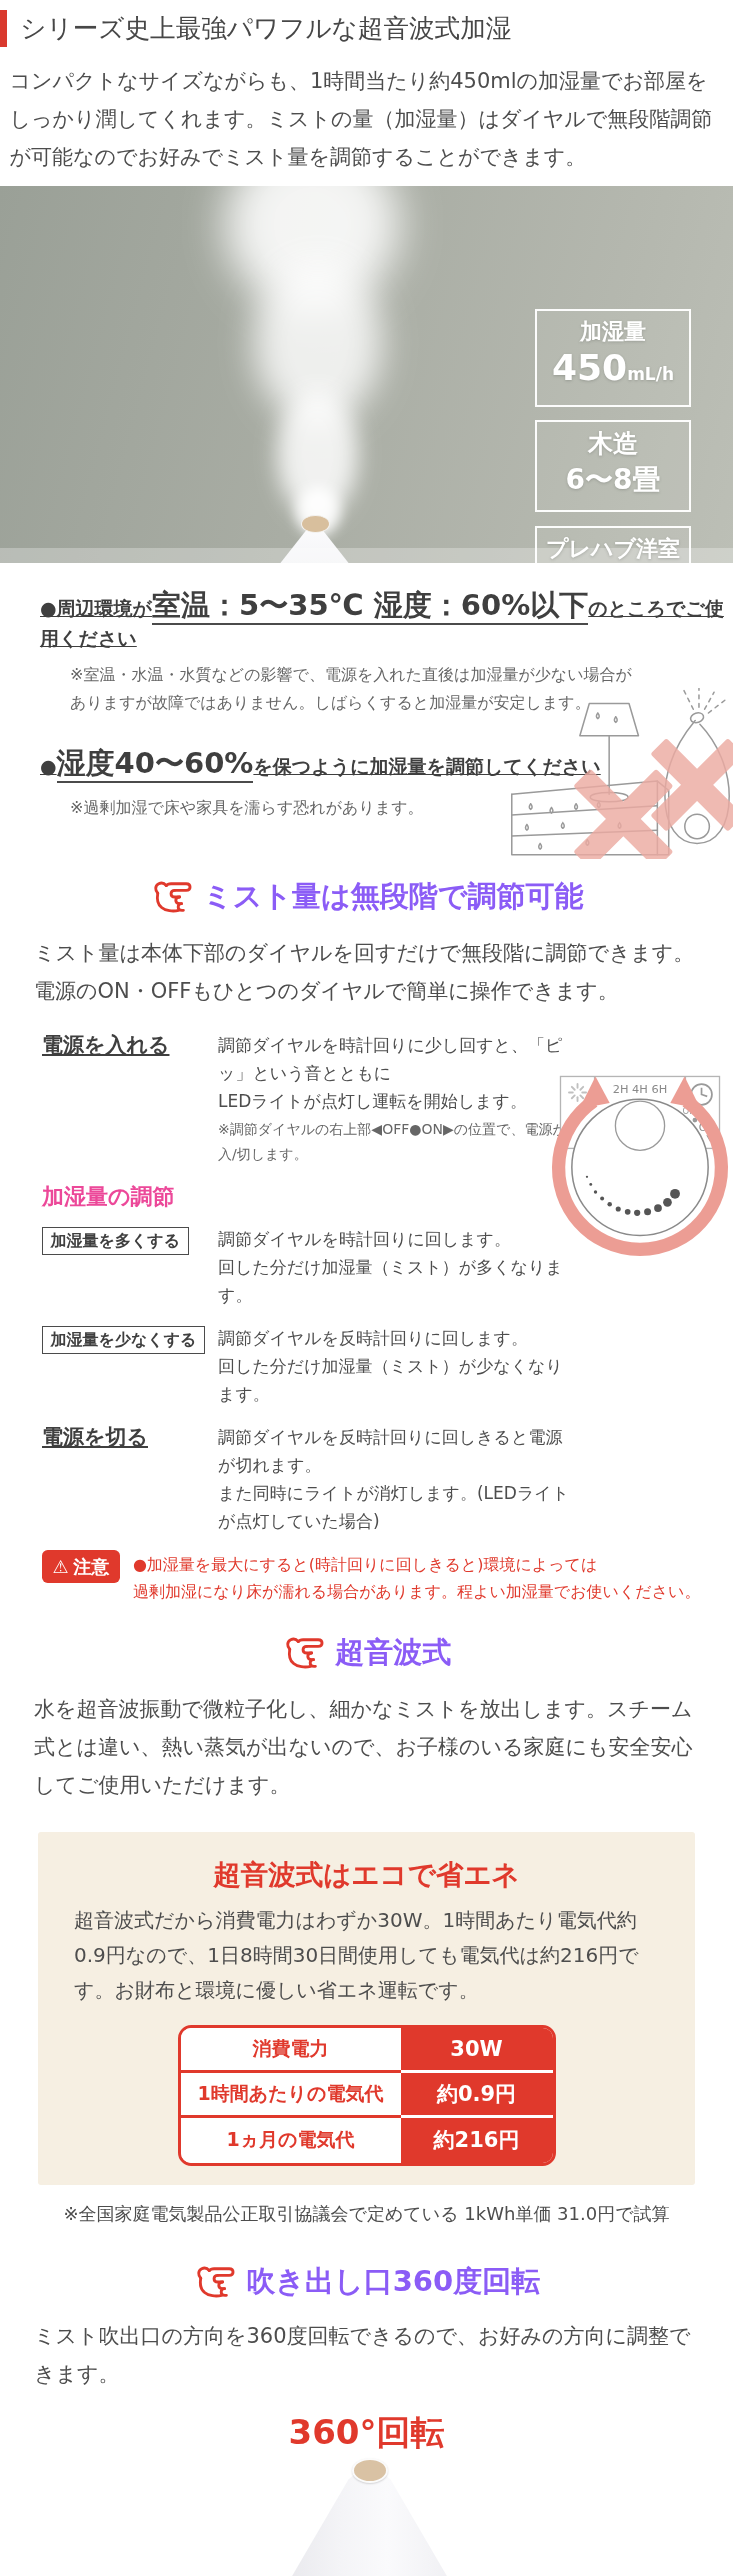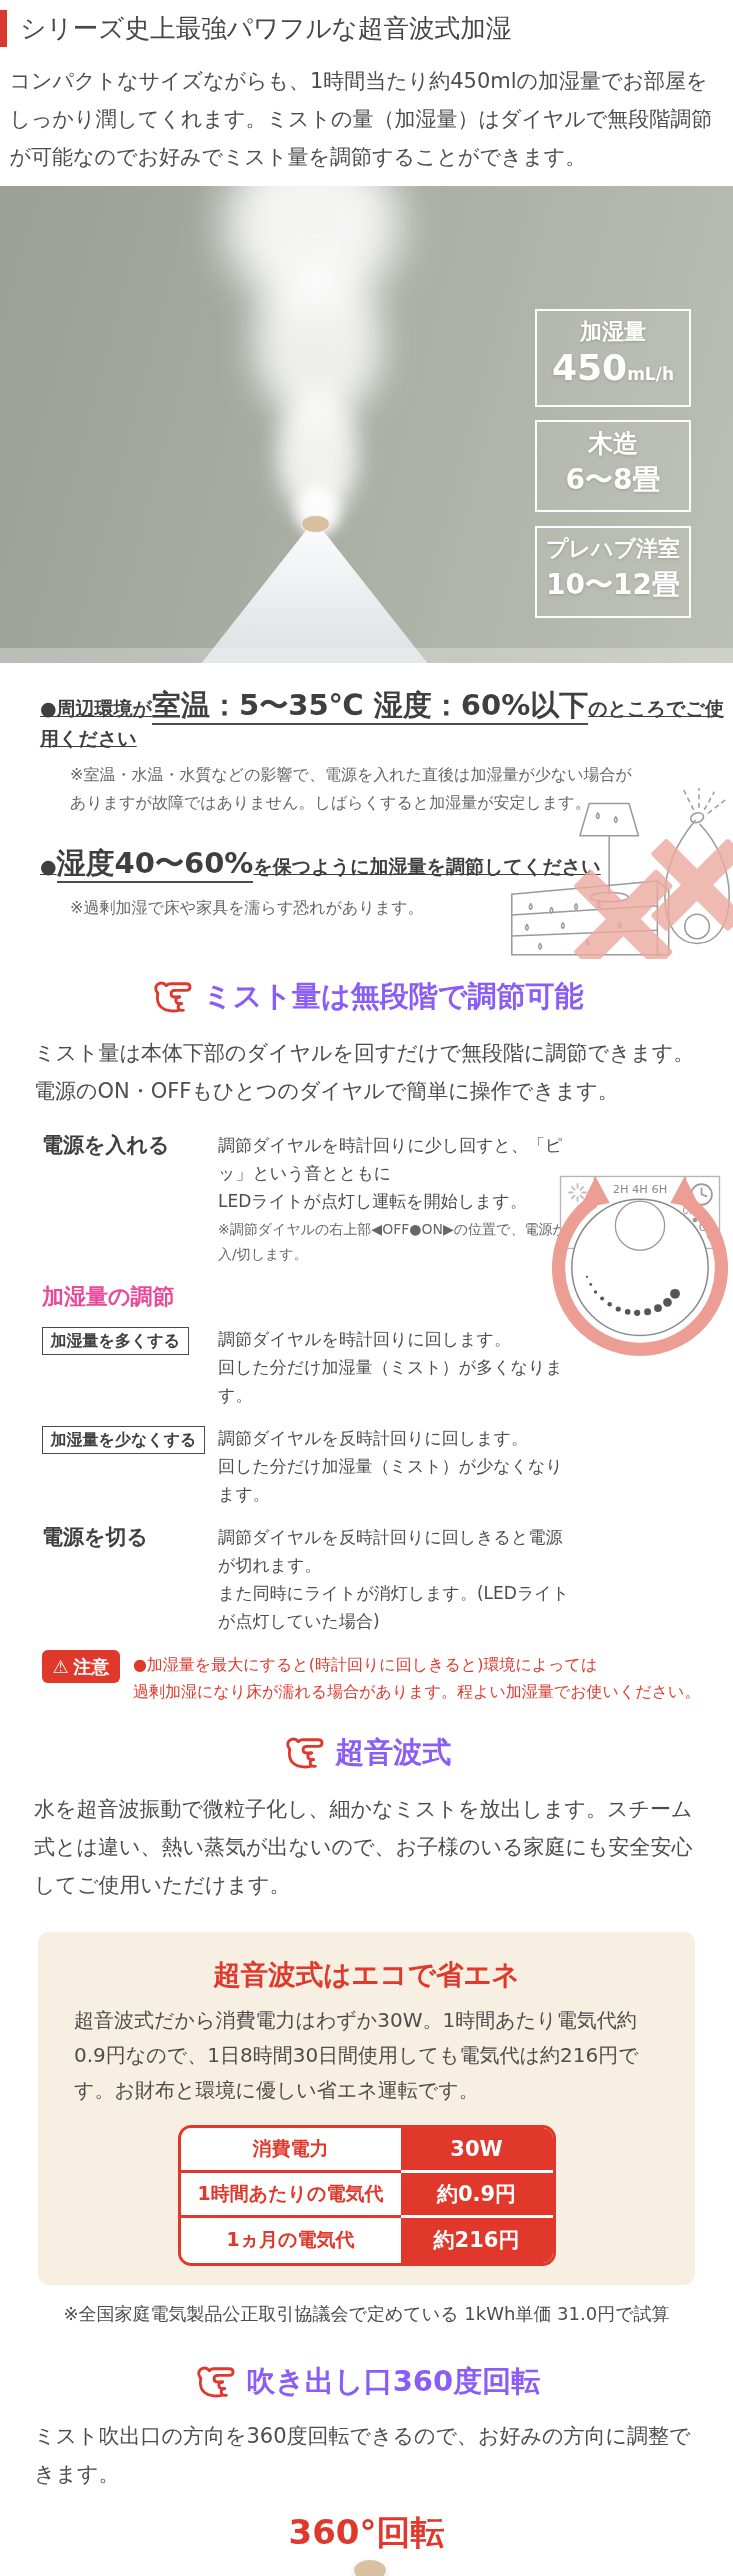--- a/index.html
+++ b/index.html
@@ -5,21 +5,21 @@
   html,body{margin:0;padding:0;background:#fff;}
   body{font-family:"DejaVu Sans","Liberation Sans",sans-serif;color:#4b4b4b;}
   #canvas{position:relative;width:733px;height:2576px;margin:0 auto;background:#fff;overflow:hidden;}
 
   
   .page-title{margin:9.5px 0 0 0;border-left:7.6px solid #d9392e;padding:1.9px 0 1.9px 13.3px;
     font-size:25.6px;font-weight:500;color:#474747;line-height:34px;}
   .intro{margin:15px 11.4px 0 9.5px;font-size:21px;line-height:38px;color:#4d4d4d;}
 
   
-  .hero{position:relative;margin-top:9.5px;height:477px;overflow:hidden;
+  .hero{position:relative;margin-top:9.5px;height:377px;overflow:hidden;
     background:linear-gradient(105deg,#9aa097 0%,#a9ada4 45%,#b5b8af 80%,#bcbfb6 100%);}
   .hero .surface{position:absolute;left:0;bottom:0;width:100%;height:15px;background:rgba(255,255,255,.28);}
   .mist-blob{position:absolute;background:rgba(255,255,255,.92);border-radius:50%;}
   .mb1{left:225px;top:-47px;width:175px;height:171px;filter:blur(21px);opacity:.95;}
   .mb2{left:254px;top:76px;width:128px;height:161px;filter:blur(17px);opacity:.88;}
   .mb3{left:277px;top:204px;width:81px;height:128px;filter:blur(11.4px);opacity:.9;}
   .mb4{left:296px;top:301px;width:44px;height:49px;filter:blur(6.6px);}
   .hero-cone{position:absolute;left:201px;top:334px;width:227px;height:144px;
     clip-path:polygon(50% 0%,100% 100%,0% 100%);
     background:linear-gradient(to bottom,#fdfdfe 0%,#ecedf0 55%,#dddee3 100%);}
@@ -47,34 +47,34 @@
   
   .sec-head{display:flex;justify-content:center;align-items:center;gap:9.5px;
     color:#8b5cf6;font-size:29px;font-weight:bold;}
   .hand{width:44px;height:38px;flex:0 0 auto;}
 
   
   .body-par{margin:17px 34px 0 34px;font-size:21px;line-height:38px;color:#4d4d4d;}
   .steps{position:relative;margin:21px 0 0 42px;min-height:256px;}
   .dial-illustration{position:absolute;right:0;top:36px;}
   .step{display:flex;margin-bottom:15px;}
-  .step-label{flex:0 0 176px;font-size:21px;font-weight:bold;color:#3f3f3f;line-height:28px;}
+  .step-label{flex:0 0 176px;font-size:21px;font-weight:bold;color:#3f3f3f;line-height:28px;text-decoration:underline;}
   .step-label .boxed{display:inline-block;border:1.9px solid #4b4b4b;font-size:16px;padding:2.8px 7.6px;line-height:21px;}
   .step-desc{max-width:352px;font-size:17px;line-height:28px;color:#4d4d4d;}
   .step-note{font-size:14px;line-height:25px;color:#666;margin-top:1.9px;}
   .step-subhead{font-size:22px;font-weight:bold;color:#ec4899;margin:5.7px 0 13.3px 0;}
 
   
   .caution{display:flex;align-items:flex-start;gap:13.3px;margin:13.3px 0 0 42px;}
   .caution-badge{flex:0 0 auto;background:#e0392c;color:#fff;font-size:18px;font-weight:bold;
     border-radius:5.7px;padding:4.7px 10.4px;display:flex;align-items:center;gap:4.7px;line-height:23px;}
   .caution-text{color:#e0392c;font-size:16px;line-height:26.5px;padding-top:1.9px;}
 
   
-  .eco{margin:28px 38px 0 38px;background:#f6efe2;border-radius:11px;padding:21px 36px 19px 36px;}
+  .eco{margin:28px 38px 0 38px;background:#f6efe2;border-radius:3px;padding:21px 36px 19px 36px;}
   .eco-head{text-align:center;color:#e0392c;font-size:27.5px;font-weight:bold;margin:3.8px 0 9.5px 0;}
   .eco-body{font-size:20px;line-height:35px;color:#4d4d4d;}
   .eco-table{width:372px;margin:17px auto 0 auto;border:3.8px solid #e0392c;border-radius:13.3px;
     overflow:hidden;background:#fff;}
   .eco-row{display:flex;height:45px;}
   .eco-cell-l{flex:0 0 220px;display:flex;align-items:center;justify-content:center;
     color:#e0392c;font-size:19px;font-weight:bold;background:#fff;border-bottom:3.8px solid #e0392c;}
   .eco-cell-r{flex:1;display:flex;align-items:center;justify-content:center;
     color:#fff;font-size:21px;font-weight:bold;background:#e0392c;border-bottom:3.8px solid #fff;}
   .eco-row:last-child .eco-cell-l{border-bottom:none;}

